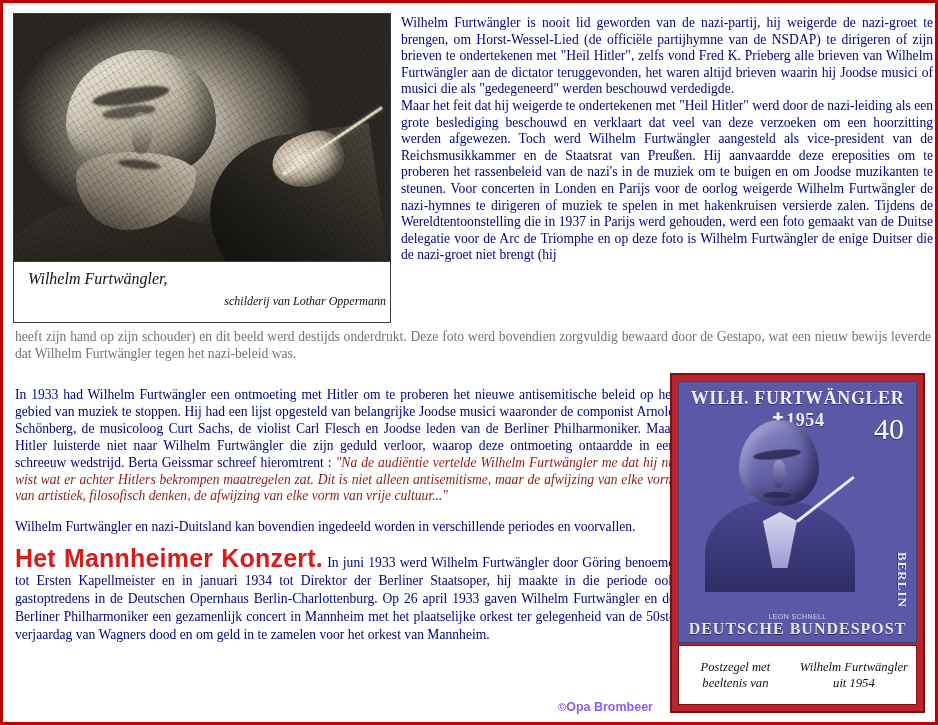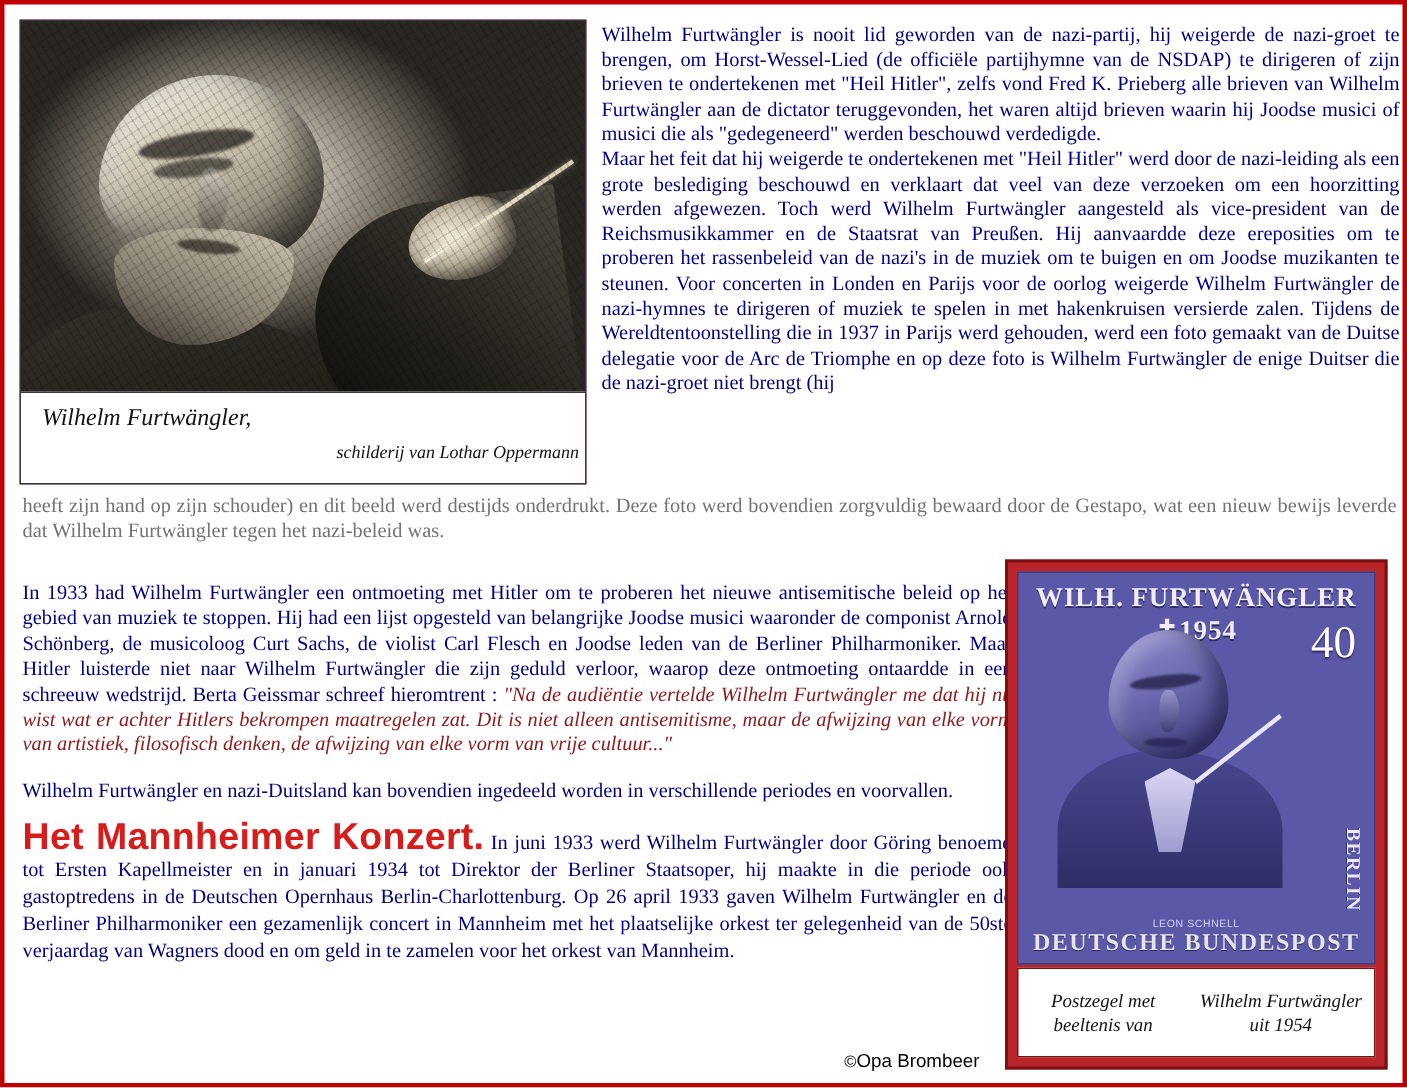--- a/index.html
+++ b/index.html
@@ -21,21 +21,21 @@
   }
 
   
   .photo-block {
     position: absolute;
     left: 10px;
     top: 10px;
     width: 378px;
     height: 310px;
     border: 1px solid #3a3a3a;
-    background: #d946ef;
+    background: #0369a1;
     box-sizing: border-box;
     overflow: hidden;
   }
   .photo-art {
     position: absolute;
     left: 0; top: 0;
     width: 100%;
     height: 250px;
     background:
       radial-gradient(ellipse 150px 110px at 40% 42%, #d8d2c6 0%, #b9b2a4 35%, #6e685c 70%, #2a2723 100%),
@@ -378,24 +378,24 @@
     font-size: 12.6px;
     line-height: 16px;
     color: #111;
   }
 
   
   .signature {
     position: absolute;
     right: 282px;
     bottom: 8px;
-    color: #000000;
+    color: #8b5cf6;
     font-family: "Liberation Sans", sans-serif;
     font-size: 12.5px;
-    font-weight: normal;
+    font-weight: bold;
   }
   .signature .c { font-size: 11px; }
 </style>
 </head>
 <body>
 
 <div id="page">
 
   <div class="photo-block">
     <div class="photo-art">

